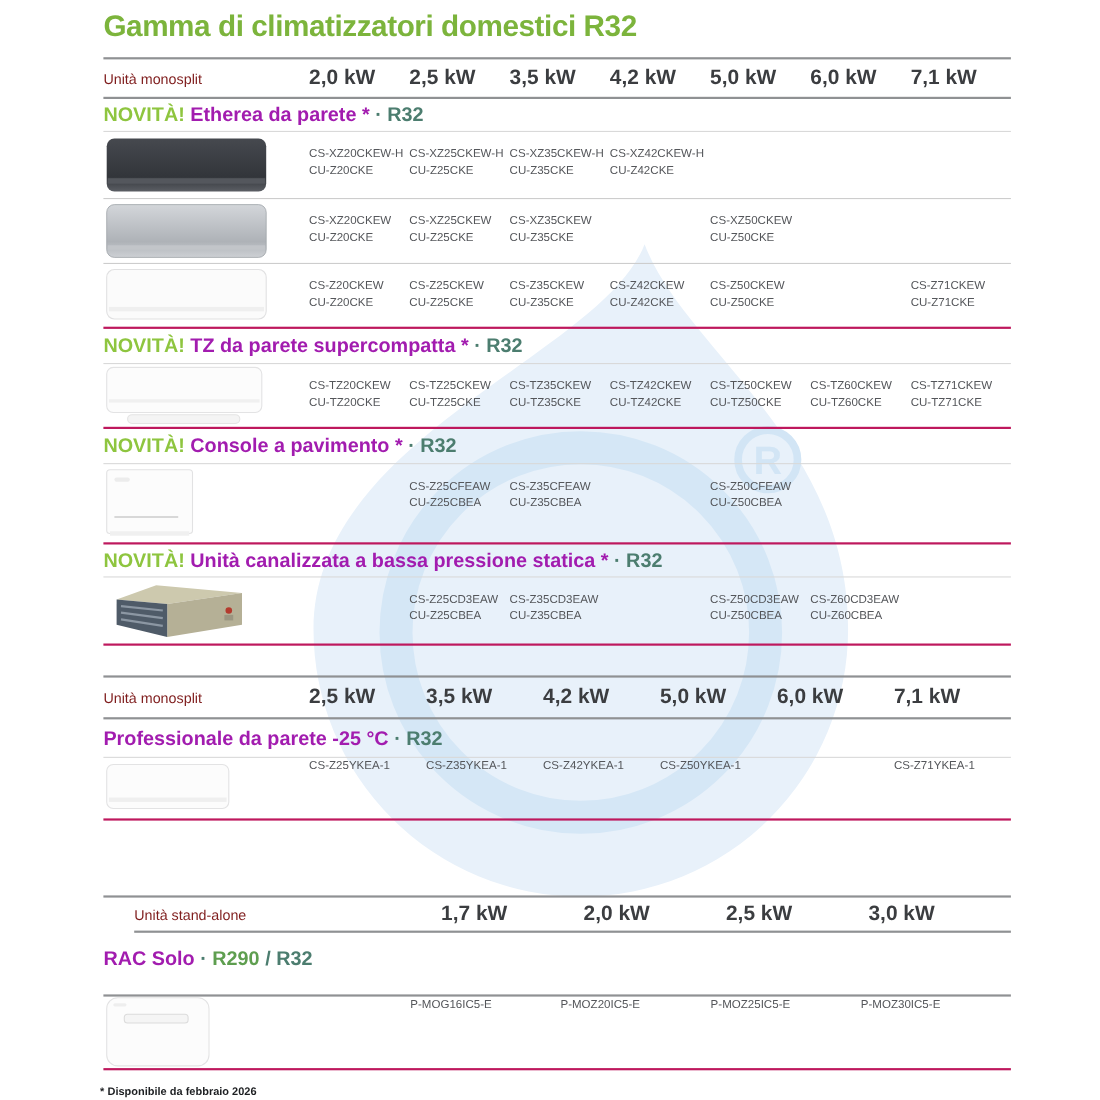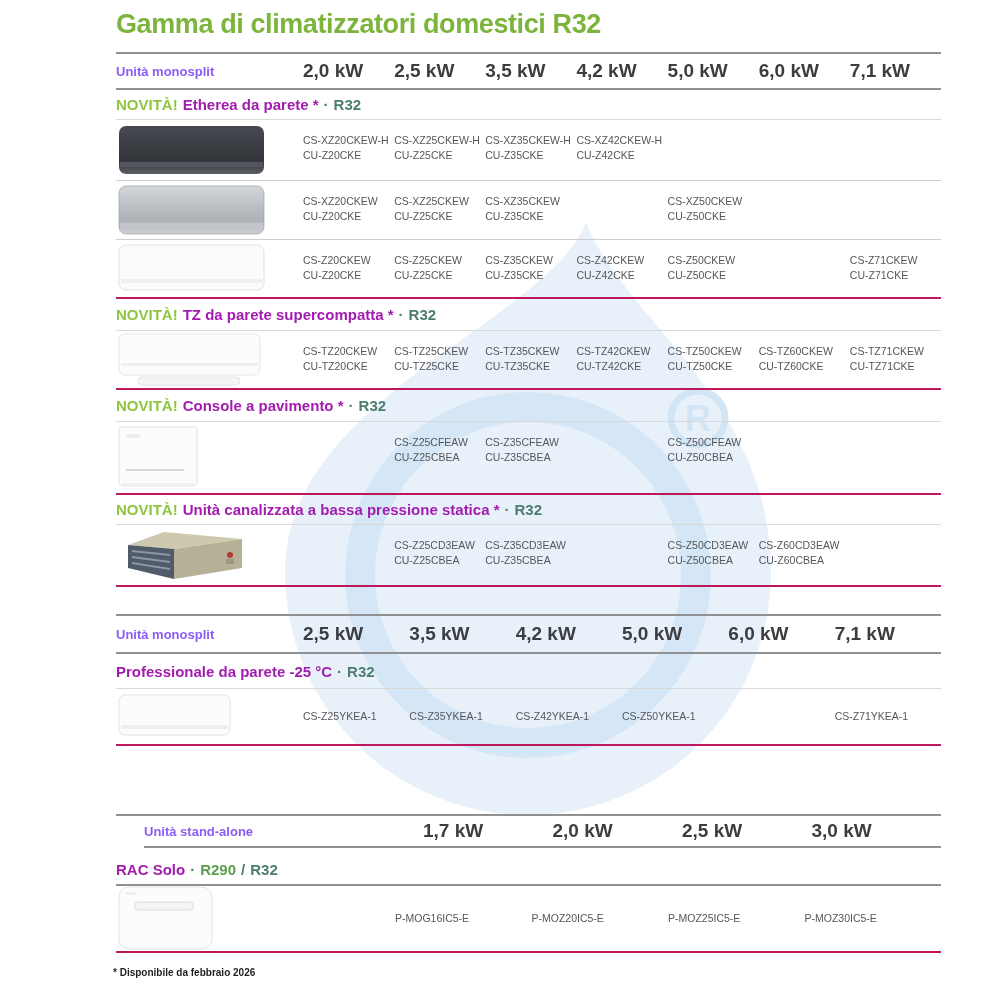--- a/index.html
+++ b/index.html
@@ -1,59 +1,59 @@
 <!DOCTYPE html>
 <html><head>
 <meta charset="utf-8">
 <style>
   html,body{margin:0;padding:0;background:#fff;}
   .page{position:relative;width:1000px;height:1000px;background:#fff;overflow:hidden;
         font-family:"Liberation Sans",sans-serif;color:#2b2d30;}
   .watermark{position:absolute;inset:0;z-index:0;pointer-events:none;}
-  .content{position:absolute;left:116px;top:0;width:825px;z-index:1;}
+  .content{position:absolute;left:94px;top:0;width:825px;z-index:1;}
 
   .title{height:54px;border-bottom:2px solid #8f9193;display:flex;align-items:flex-end;
          padding-bottom:12px;box-sizing:border-box;}
   .title h1{margin:0;font-size:27px;font-weight:bold;color:#7cb43c;letter-spacing:-0.4px;}
 
   .grid{display:grid;height:100%;}
   .g7{grid-template-columns:187px repeat(7,1fr);}
   .g6{grid-template-columns:187px repeat(6,1fr);}
   .g4{grid-template-columns:279px repeat(4,1fr);}
 
   .kwhead{border-bottom:2px solid #8f9193;box-sizing:border-box;}
   .kwhead .grid{align-items:center;}
   .kh1{height:36px;}
   .kh2{height:38px;}
   .kh3{height:32px;margin-left:28px;}
-  .hlabel{font-size:13px;font-weight:bold;color:#8b5cf6;}
+  .hlabel{font-size:13px;font-weight:normal;color:#7f1d1d;}
   .kw{font-size:19px;font-weight:bold;color:#3b3d40;}
 
   .secbar{display:flex;align-items:center;gap:5px;box-sizing:border-box;
-          border-bottom:1px solid #d9d9d9;font-size:15px;font-weight:bold;}
+          border-bottom:1px solid #d9d9d9;font-size:18px;font-weight:bold;}
   .secbar.h29{height:30px;} .secbar.h31{height:32px;} .secbar.h34{height:35px;}
   .secbar.strongline{border-bottom:2px solid #8f9193;}
-  .secbar.topalign{align-items:flex-start;padding-top:13px;height:38px;}
+  .secbar.topalign{align-items:flex-start;padding-top:13px;height:58px;}
   .badge{color:#8ec53f;}
   .secname{color:#a21caf;}
   .dot{color:#4c7d6f;}
   .r32{color:#4c7d6f;}
   .r290{color:#5e9e4f;}
 
   .prow{box-sizing:border-box;border-bottom:1px solid #cdcdcd;}
   .prow.strong{border-bottom:2px solid #be185d;}
   .r-e1{height:61px;} .r-e2{height:59px;} .r-e3{height:59px;}
   .r-tz{height:59px;} .r-co{height:73px;} .r-du{height:62px;}
   .r-pr{height:57px;} .r-ra{height:67px;}
   .spacer{box-sizing:border-box;border-bottom:2px solid #8f9193;}
   .sp1{height:29px;} .sp2{height:70px;}
 
   .pimg{display:flex;align-items:center;padding-left:2px;}
   .cell{padding-top:13px;box-sizing:border-box;}
-  .cell.vc{display:flex;align-items:center;padding-top:0;}
+  .cell.vc{display:flex;align-items:flex-start;padding-top:0;}
   .code{font-size:10.5px;line-height:1.45;color:#54565a;letter-spacing:0px;white-space:nowrap;}
 
   .footnote{margin-top:14px;font-size:10px;font-weight:bold;color:#1d1f22;margin-left:-3px;}
 </style>
 </head>
 <body>
 
 <div class="page">
 
   <svg class="watermark" width="1000" height="1000" viewBox="0 0 1000 1000">

